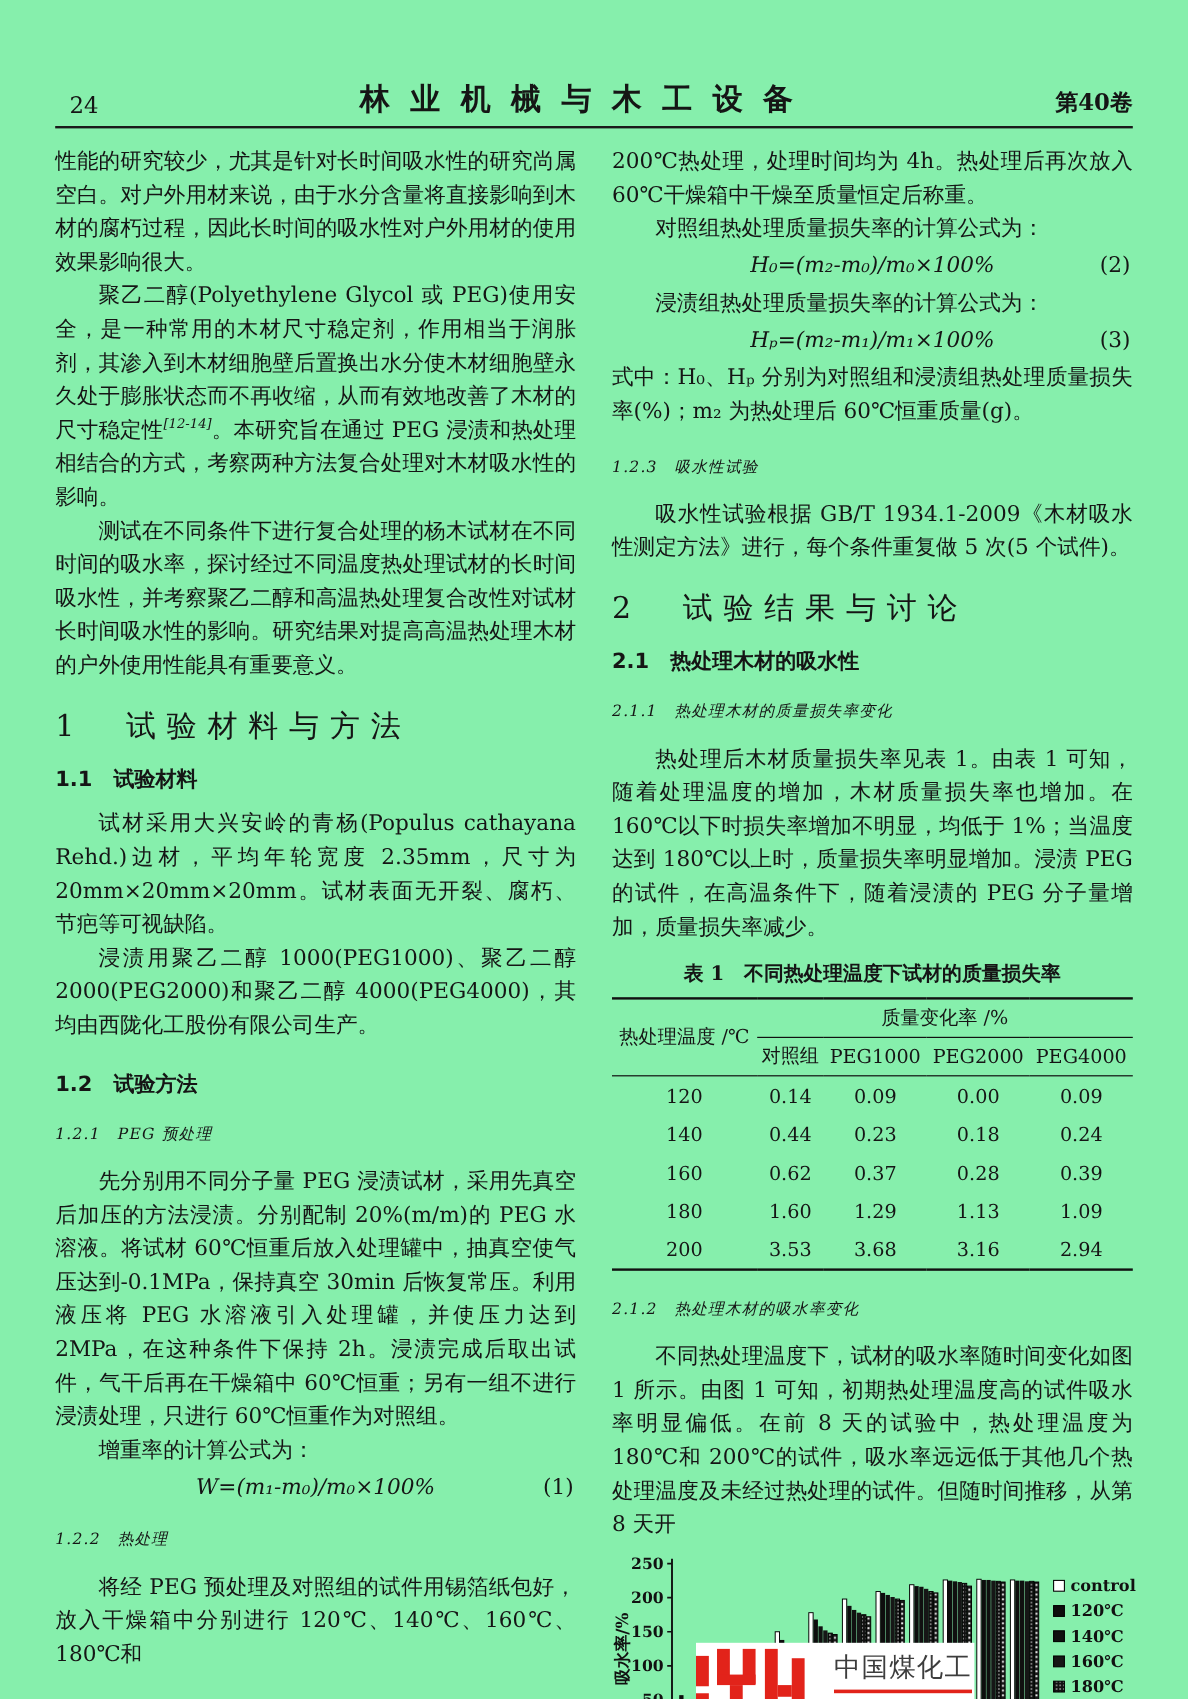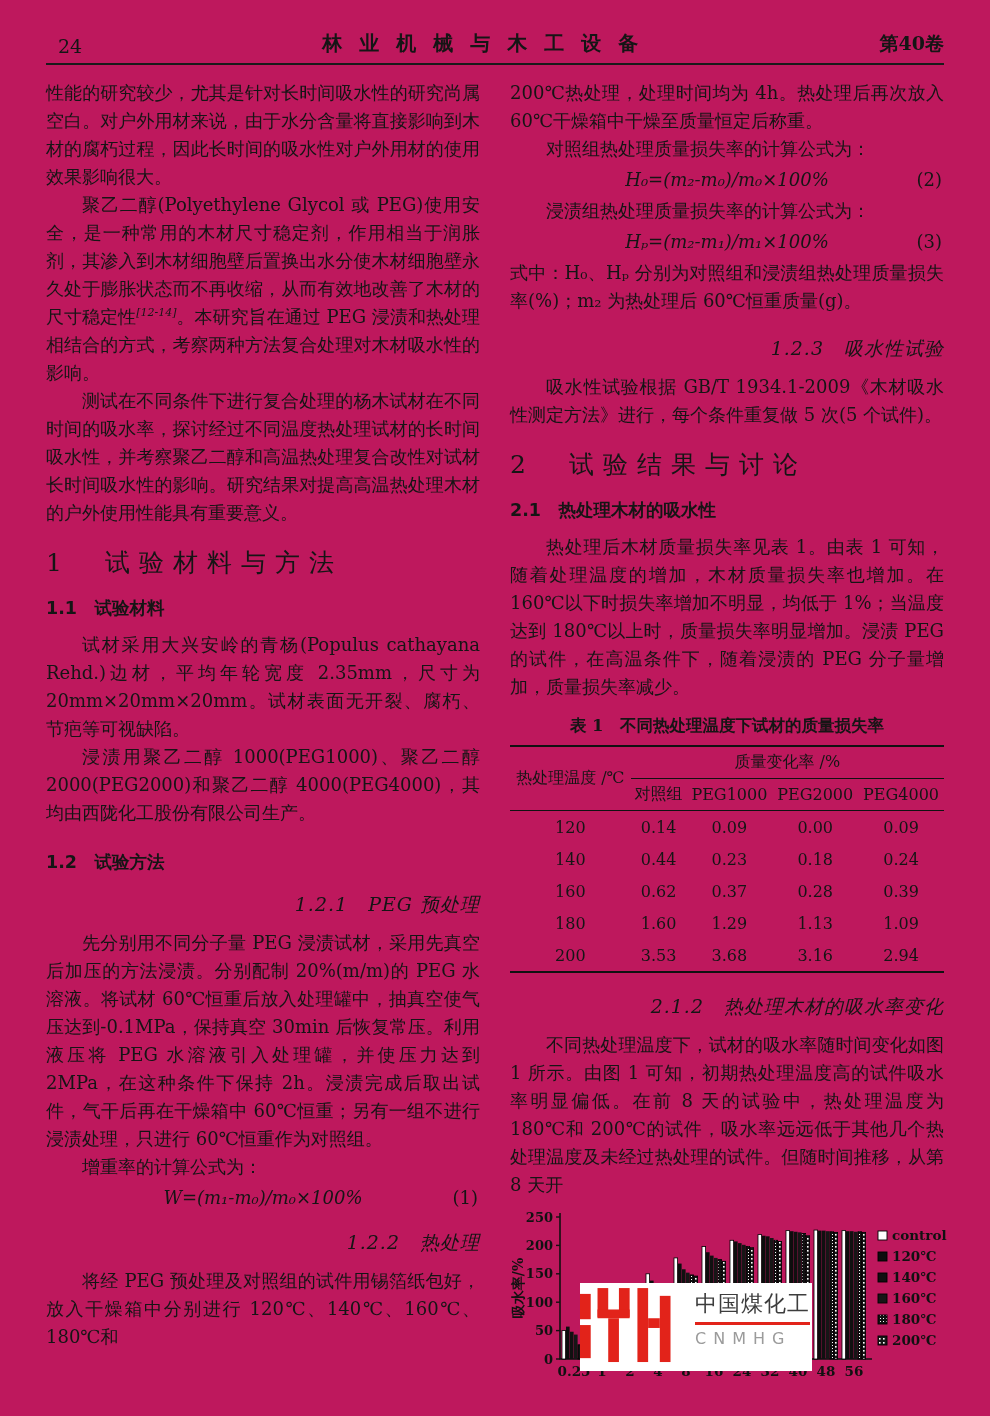--- a/index.html
+++ b/index.html
@@ -1,52 +1,52 @@
 <!DOCTYPE html>
 <html><head>
 <meta charset="utf-8">
 <style>
   html,body{margin:0;padding:0;background:#e8e8e4;}
   .page{
     position:relative;
     width:990px;height:1416px;
     margin:0 auto;
-    background:#be185d;
+    background:#86efac;
     color:#151515;
     font-family:"DejaVu Serif","Liberation Serif",serif;
     overflow:hidden;
     box-sizing:border-box;
     padding:30px 46px 0 46px;
   }
   
   .hdr{
     display:flex;align-items:flex-end;justify-content:space-between;
     border-bottom:2.5px solid #1a1a1a;
     padding-bottom:6px;
   }
   .hdr .pageno{font-size:19px;padding-left:12px;}
-  .hdr .jtitle{font-size:20px;letter-spacing:17px;font-weight:600;transform:translateX(8px);}
+  .hdr .jtitle{font-size:25px;letter-spacing:17px;font-weight:600;transform:translateX(8px);margin-top:36px;}
   .hdr .vol{font-size:19px;font-weight:600;}
   
   .cols{display:flex;gap:30px;margin-top:14px;}
   .col{flex:1;min-width:0;}
   p{margin:0;font-size:18px;line-height:28px;text-align:justify;}
   p.ind{text-indent:2em;}
   sup{font-size:11px;line-height:0;font-style:italic;}
   .h-big{
     font-size:25px;letter-spacing:9px;font-weight:500;
     margin:20px 0 16px 0;line-height:32px;
   }
   .h-bold{
     font-family:"DejaVu Sans","Liberation Sans",sans-serif;
     font-size:17.5px;font-weight:bold;margin:16px 0 10px 0;line-height:26px;
   }
   .h-kai{
-    font-size:19px;font-style:oblique;letter-spacing:1px;
-    margin:16px 0 12px 0;line-height:26px;text-align:right;
+    font-size:13px;font-style:oblique;letter-spacing:1px;
+    margin:16px 0 12px 0;line-height:26px;
   }
   .formula{position:relative;text-align:center;font-size:18px;line-height:30px;margin:2px 0;}
   .formula .feq{font-style:italic;}
   .formula .fno{position:absolute;right:2px;top:0;font-style:normal;}
   
   .tblcap{text-align:center;font-weight:bold;font-size:16.5px;margin:14px 0 8px 0;}
   table.tbl{width:100%;border-collapse:collapse;border-top:2.5px solid #111;border-bottom:2.5px solid #111;}
   .tbl th,.tbl td{font-weight:normal;text-align:center;font-size:16px;padding:5px 2px;}
   .tbl thead th{font-size:16px;}
   .tbl .sp{border-bottom:1.2px solid #111;}
@@ -113,20 +113,21 @@
         <span class="feq">Hₚ=(m₂-m₁)/m₁×100%</span>
         <span class="fno">(3)</span>
       </div>
       <p>式中：H₀、Hₚ 分别为对照组和浸渍组热处理质量损失率(%)；m₂ 为热处理后 60℃恒重质量(g)。</p>
 
       <div class="h-kai" style="margin-top:20px;">1.2.3　吸水性试验</div>
       <p class="ind">吸水性试验根据 GB/T 1934.1-2009《木材吸水性测定方法》进行，每个条件重复做 5 次(5 个试件)。</p>
 
       <div class="h-big">2　试验结果与讨论</div>
       <div class="h-bold">2.1　热处理木材的吸水性</div>
+      <div class="h-kai">2.1.1　热处理木材的质量损失率变化</div>
       <p class="ind">热处理后木材质量损失率见表 1。由表 1 可知，随着处理温度的增加，木材质量损失率也增加。在 160℃以下时损失率增加不明显，均低于 1%；当温度达到 180℃以上时，质量损失率明显增加。浸渍 PEG 的试件，在高温条件下，随着浸渍的 PEG 分子量增加，质量损失率减少。</p>
 
       <div class="tblcap">表 1　不同热处理温度下试材的质量损失率</div>
       <table class="tbl">
         <thead>
           <tr>
             <th rowspan="2" class="hb">热处理温度 /℃</th>
             <th colspan="4" class="sp">质量变化率 /%</th>
           </tr>
           <tr id="tbl-subhead">

